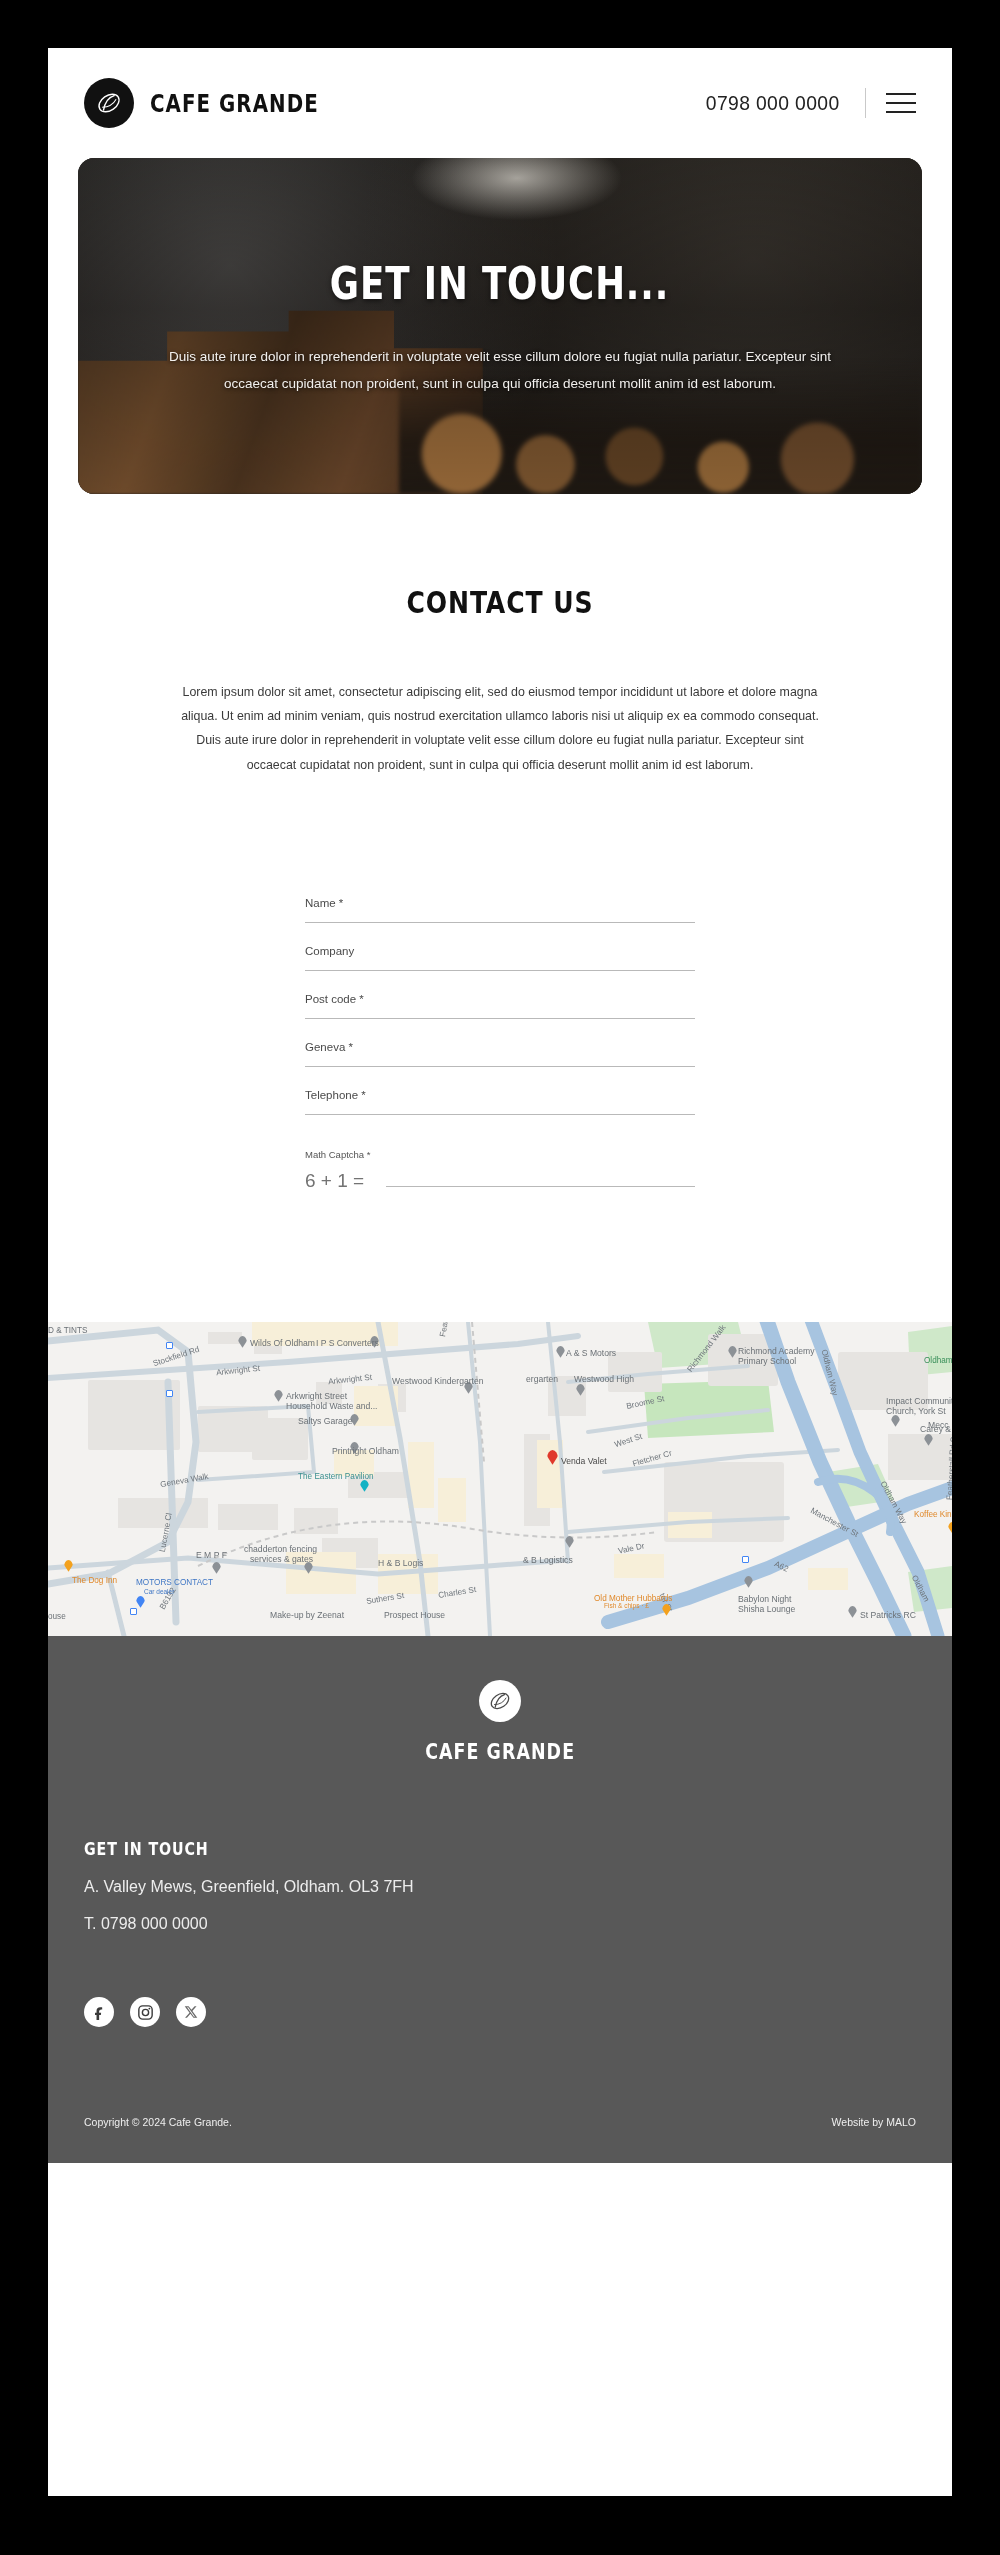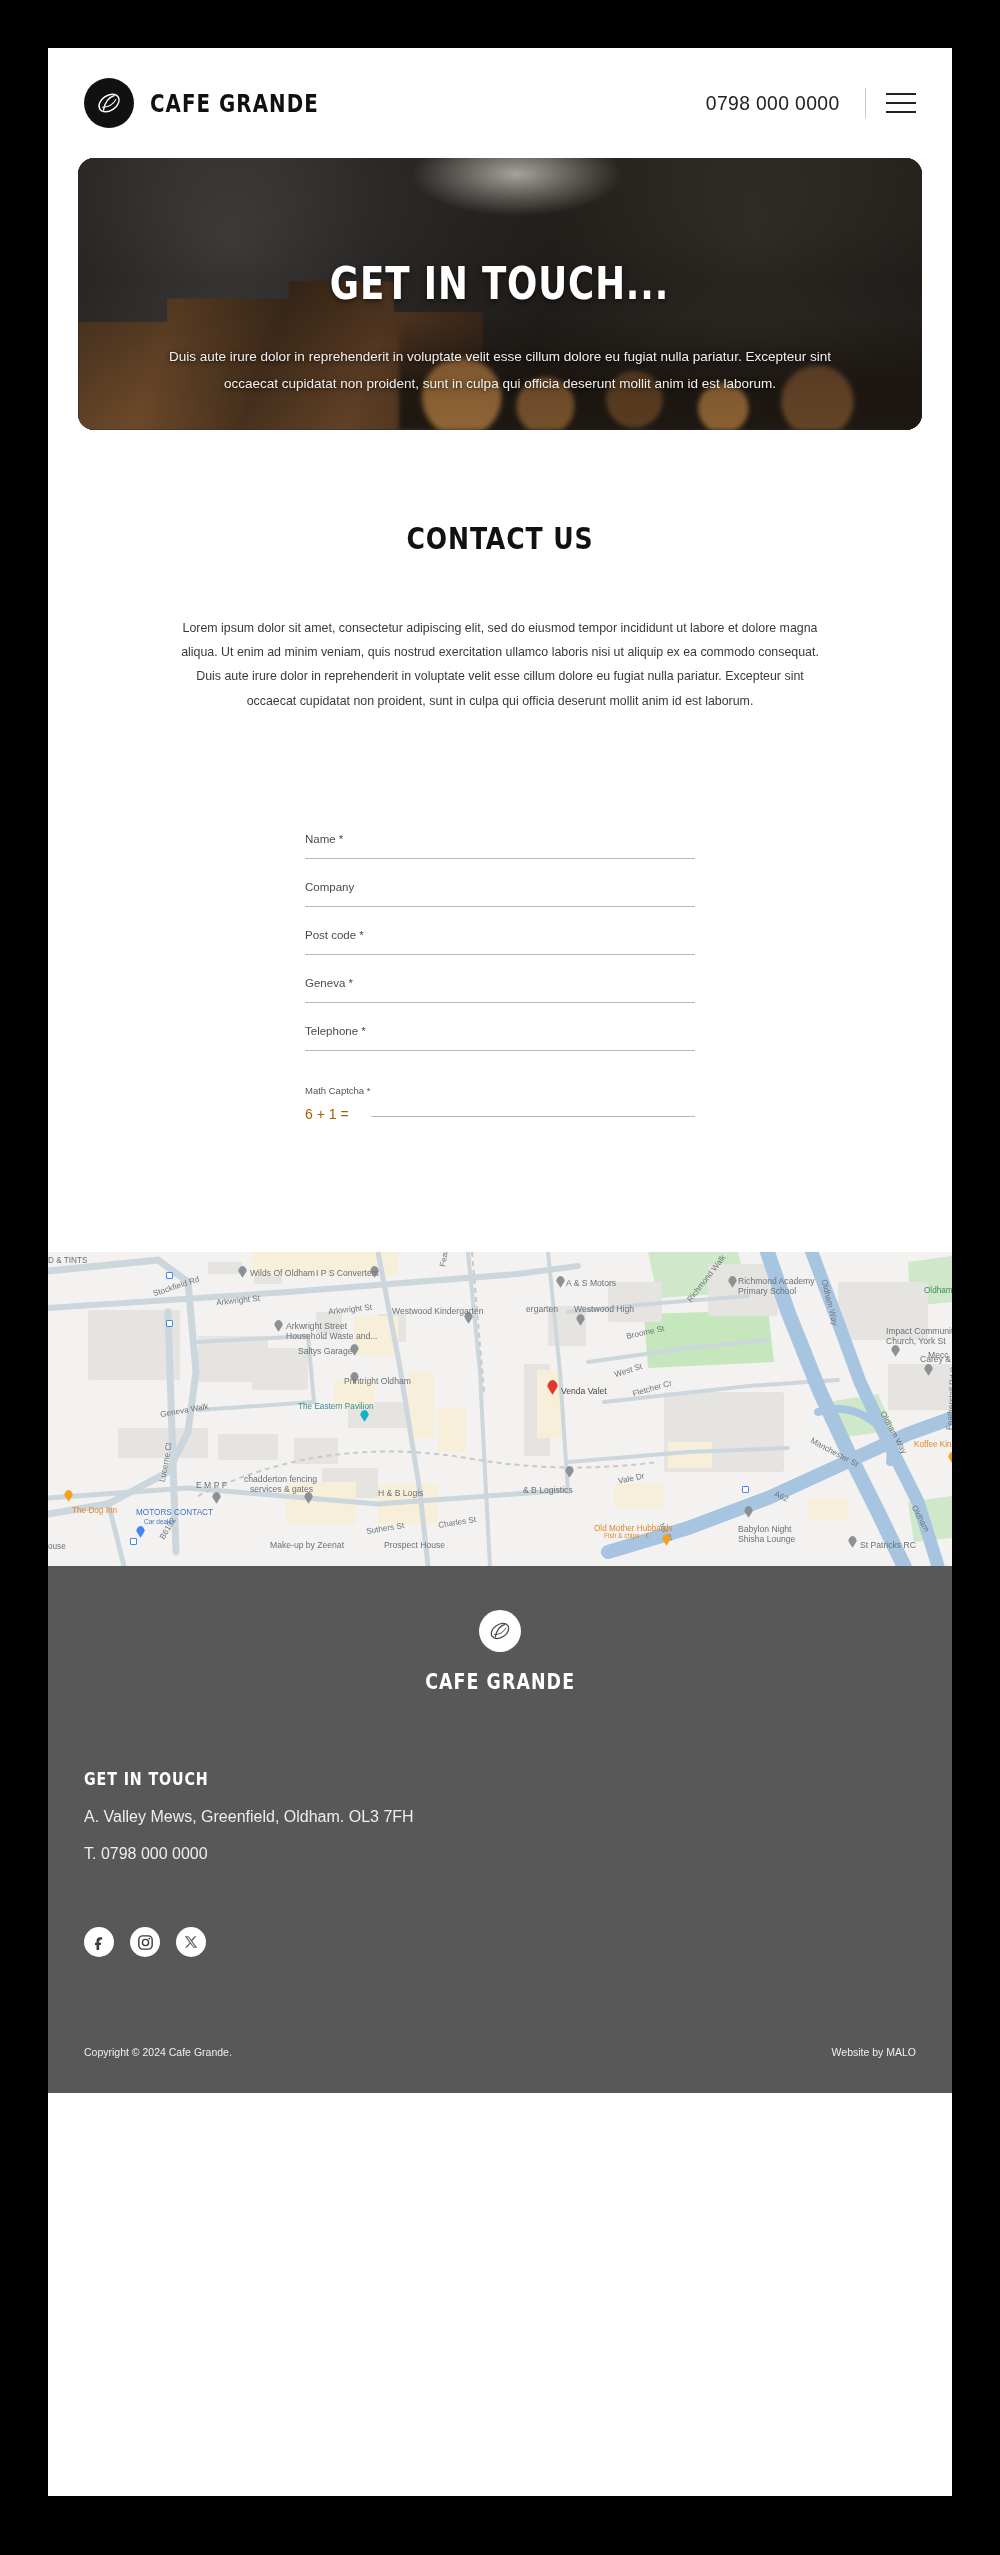--- a/index.html
+++ b/index.html
@@ -85,21 +85,21 @@
     cursor: pointer;
   }
   .burger span {
     display: block; height: 2px; background: #222; width: 100%;
   }
 
   
   .hero-wrap { padding: 0 30px; }
   .hero {
     position: relative;
-    height: 272px;
+    height: 336px;
     border-radius: 16px;
     overflow: hidden;
     background: #2d2722;
   }
   .hero-photo {
     position: absolute; inset: 0;
     background:
       radial-gradient(ellipse 150px 60px at 52% 6%, rgba(245,240,230,0.95), rgba(245,240,230,0) 70%),
       radial-gradient(circle at 80% 30%, rgba(120,112,100,0.45), rgba(0,0,0,0) 55%),
       radial-gradient(circle at 18% 32%, rgba(190,190,190,0.40), rgba(0,0,0,0) 45%),
@@ -200,22 +200,22 @@
     color: #555;
     display:block;
     margin-bottom: 10px;
   }
   .captcha-row {
     display: flex;
     align-items: flex-end;
     gap: 22px;
   }
   .captcha-q {
-    font-size: 14px;
-    color: #a16207;
+    font-size: 19px;
+    color: #737373;
     white-space: nowrap;
   }
   .captcha-line {
     flex: 1;
     height: 1px;
     background: #b9b9b9;
     margin-bottom: 5px;
   }
   .submit-wrap {
     display: flex; justify-content: center;
@@ -516,21 +516,21 @@
       <div class="pin" style="left:322px; top:14px;"></div>
       <div class="map-label big" style="left:268px; top:16px;">I P S Converters</div>
       <div class="map-label" style="left:0px; top:4px;">D &amp; TINTS</div>
       <div class="map-label" style="left:386px; top:0px; transform:rotate(-80deg)">Feath</div>
       <div class="pin" style="left:226px; top:68px;"></div>
       <div class="map-label big" style="left:238px; top:69px;">Arkwright Street</div>
       <div class="map-label big" style="left:238px; top:79px;">Household Waste and...</div>
       <div class="pin" style="left:302px; top:92px;"></div>
       <div class="map-label big" style="left:250px; top:94px;">Saltys Garage</div>
       <div class="pin" style="left:302px; top:120px;"></div>
-      <div class="map-label big" style="left:252px; top:124px;padding-left:44px;">Printright Oldham</div>
+      <div class="map-label big" style="left:240px; top:124px;padding-left:44px;">Printright Oldham</div>
       <div class="pin cyan" style="left:312px; top:158px;"></div>
       <div class="map-label teal" style="left:250px; top:150px;">The Eastern Pavilion</div>
       <div class="pin" style="left:416px; top:60px;"></div>
       <div class="map-label big" style="left:344px; top:54px;">Westwood Kindergarten</div>
       <div class="pin" style="left:256px; top:240px;"></div>
       <div class="map-label big" style="left:196px; top:222px;">chadderton fencing</div>
       <div class="map-label big" style="left:202px; top:232px;">services &amp; gates</div>
       <div class="pin" style="left:164px; top:240px;"></div>
       <div class="map-label big" style="left:148px; top:228px;">E M P F</div>
       <div class="pin blue" style="left:88px; top:274px;"></div>

